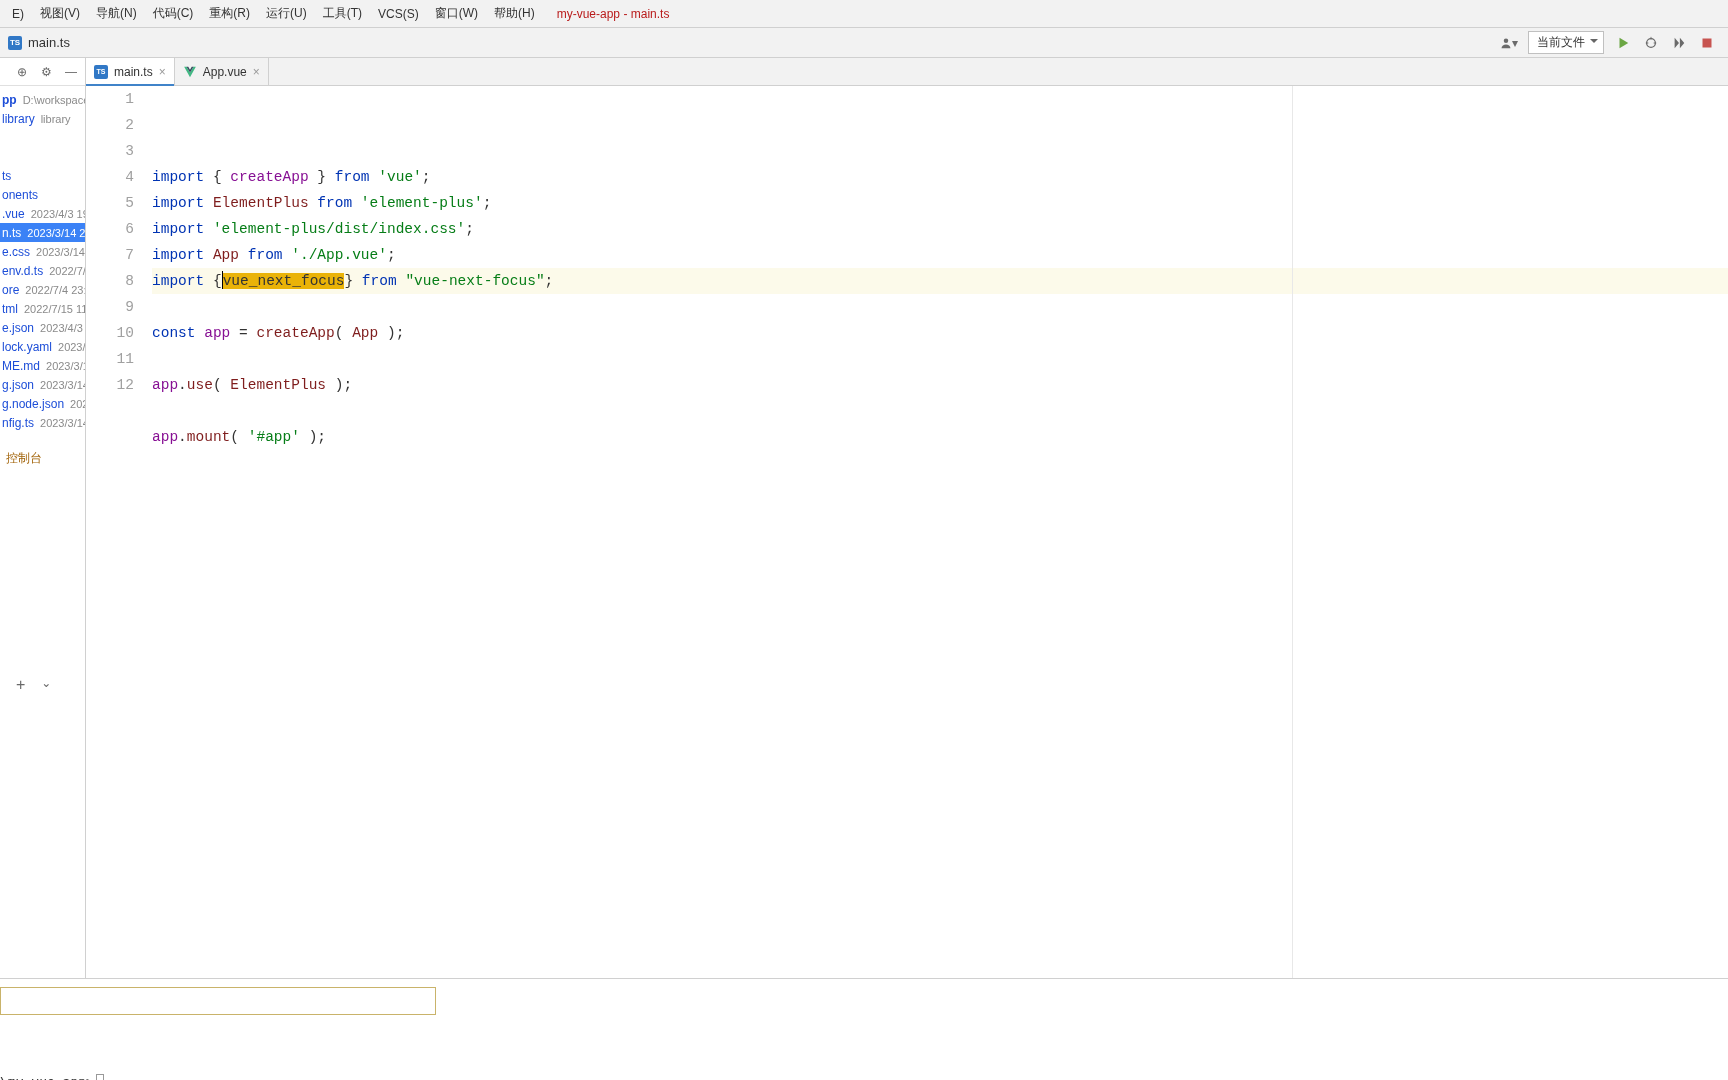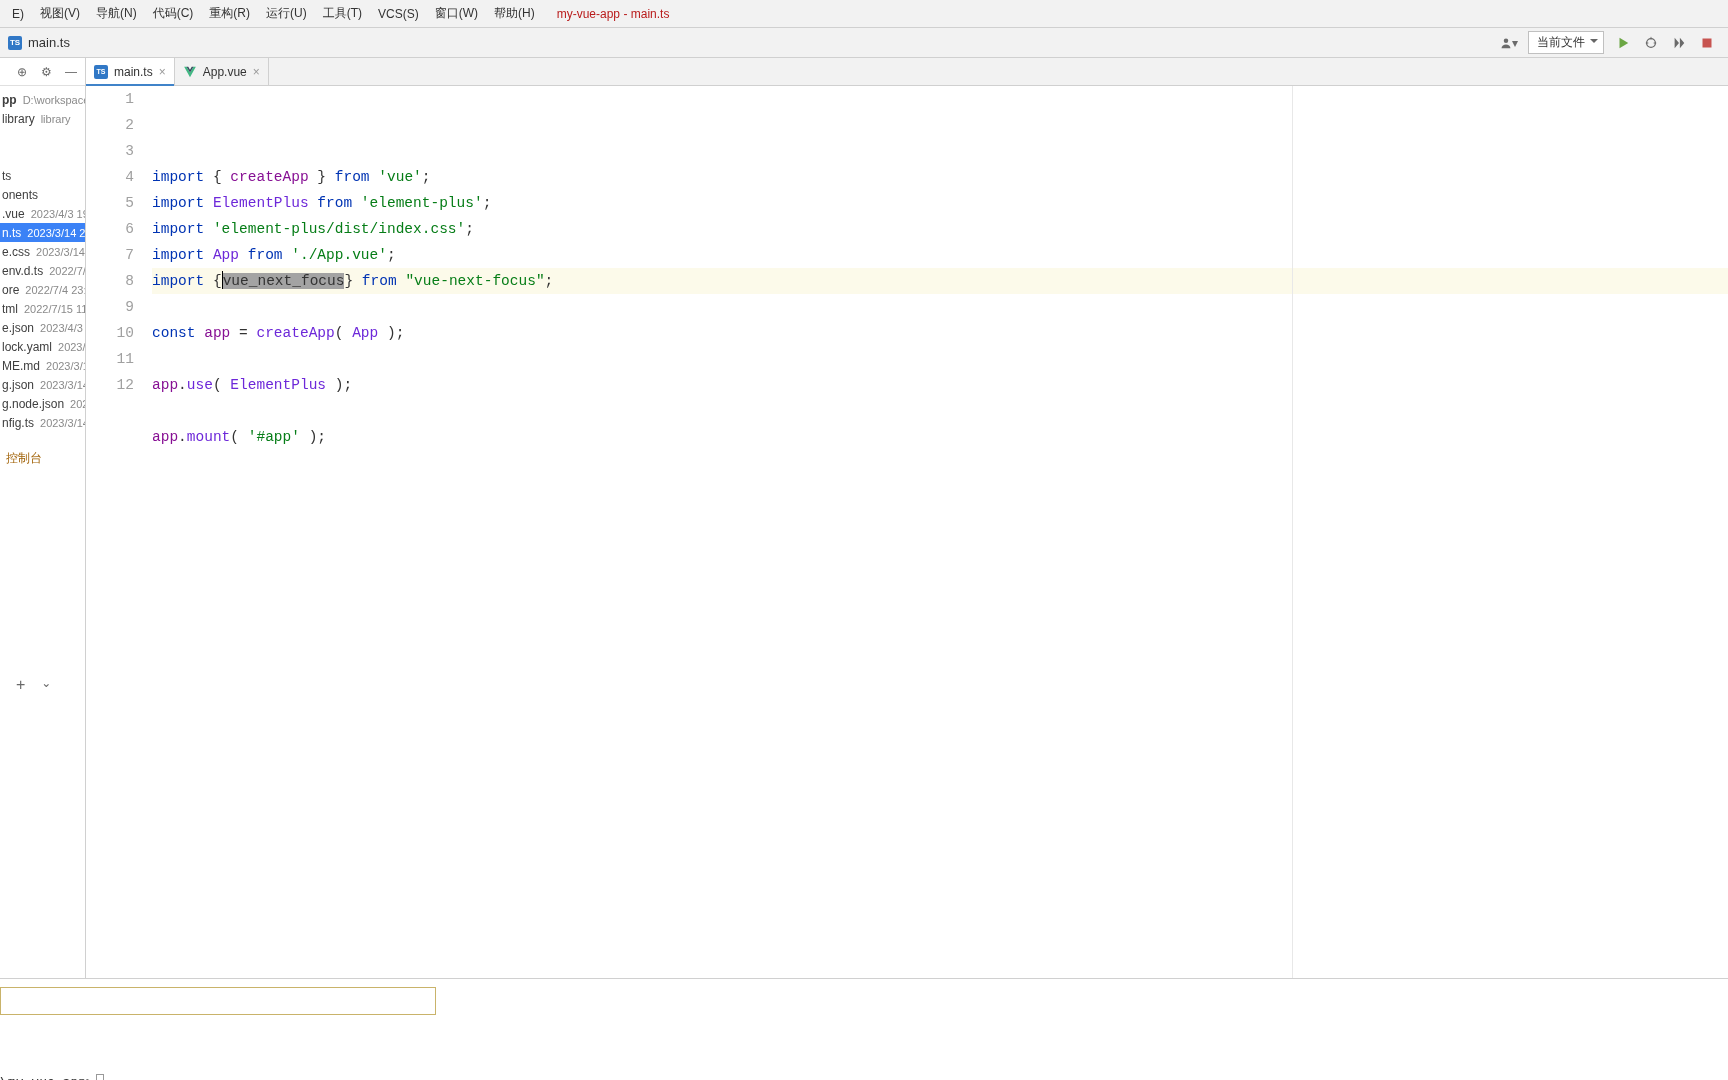--- a/index.html
+++ b/index.html
@@ -22,21 +22,21 @@
 
 
 .main { display: flex; height: calc(100% - 28px - 30px - 48px - 30px - 24px); }
 
 
 .sidebar { width: 86px; background: #fff; border-right: 1px solid #d0d0d0; overflow: hidden; position: relative; }
 .sidebar-tools { height: 28px; border-bottom: 1px solid #e0e0e0; display: flex; align-items: center; justify-content: flex-end; gap: 10px; padding: 0 6px; }
 .sidebar-tools .tool-icon { width: 14px; height: 14px; color: #6a6a6a; cursor: pointer; }
 .tree { padding: 4px 0; font-size: 12px; }
 .tree-row { display: flex; align-items: center; height: 19px; padding-left: 2px; white-space: nowrap; cursor: pointer; }
-.tree-row .name { color: #404040; }
+.tree-row .name { color: #1d4ed8; }
 .tree-row .meta { color: #8a8a8a; margin-left: 6px; font-size: 11px; }
 .tree-row.bold .name { font-weight: bold; }
 .tree-row.sel { background: #3b82f6; }
 .tree-row.sel .name, .tree-row.sel .meta { color: #fff; }
 .sidebar .console-label { position: absolute; left: 6px; bottom: calc(100% - 398px); font-size: 12px; color: #a16207; }
 .sidebar .scroll-btns { position: absolute; left: 0; bottom: 4px; display: flex; gap: 16px; padding-left: 8px; }
 .sidebar .scroll-btns span { color: #6a6a6a; cursor: pointer; }
 
 
 .editor-wrap { flex: 1; display: flex; flex-direction: column; background: #fff; }
@@ -52,22 +52,22 @@
 .code-area { flex: 1; display: flex; font-family: "Consolas", "Courier New", monospace; font-size: 14.5px; line-height: 26px; overflow: hidden; position: relative; }
 .gutter { width: 66px; text-align: right; padding-right: 18px; color: #a0a0a0; background: #fff; user-select: none; }
 .gutter .ln { height: 26px; }
 .code { flex: 1; background: #fff; white-space: pre; position: relative; }
 .code .line { height: 26px; }
 .code .line.hl { background: #fcfaea; }  
 .k-blue { color: #0033b3; }
 .k-purple { color: #871094; }
 .k-green { color: #067d17; }
 .k-gray { color: #333; }
-.k-ident { color: #6d28d9; }
-.selected { background: #a3a3a3; }
+.k-ident { color: #7f1d1d; }
+.selected { background: #eab308; }
 .caret { display: inline-block; width: 1px; height: 18px; background: #000; vertical-align: middle; position: relative; top: -1px; }
 .right-margin { position: absolute; top: 0; bottom: 0; left: 1140px; width: 1px; background: #e8e8e8; }
 
 
 .terminal-panel { height: 120px; background: #fff; border-top: 1px solid #d0d0d0; position: relative; }
 .terminal-box { position: absolute; left: 0; top: 8px; width: 436px; height: 28px; border: 1px solid #c9b36a; background: #fff; }
 .terminal-prompt { position: absolute; left: 0; bottom: 8px; font-family: Consolas, monospace; font-size: 13px; color: #333; }
 .terminal-prompt .cursor-box { display: inline-block; width: 8px; height: 16px; border: 1px solid #999; vertical-align: middle; margin-left: 2px; }
 </style>
 </head>

